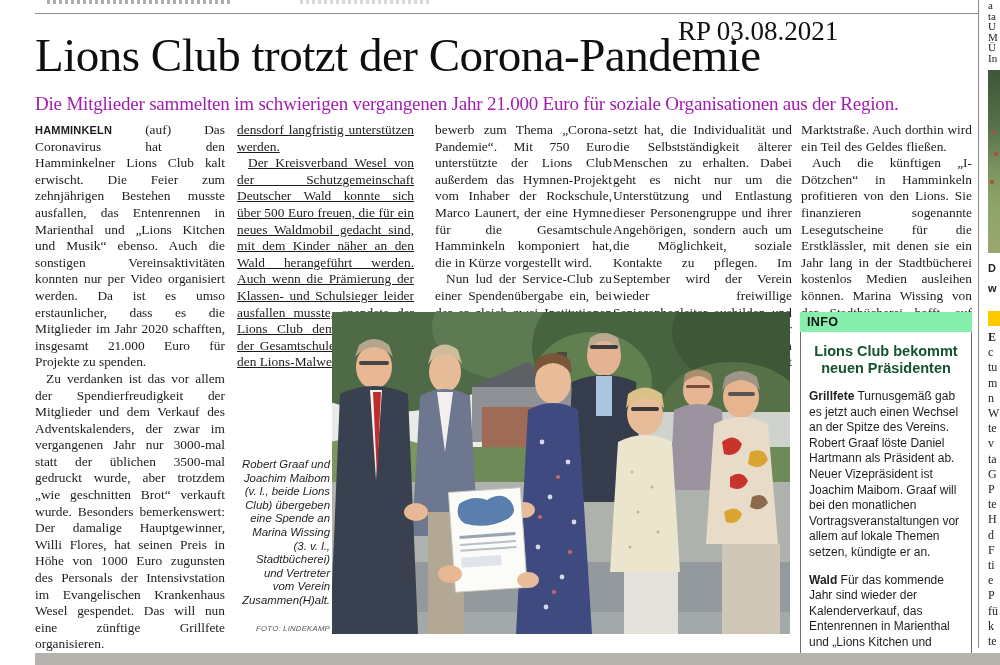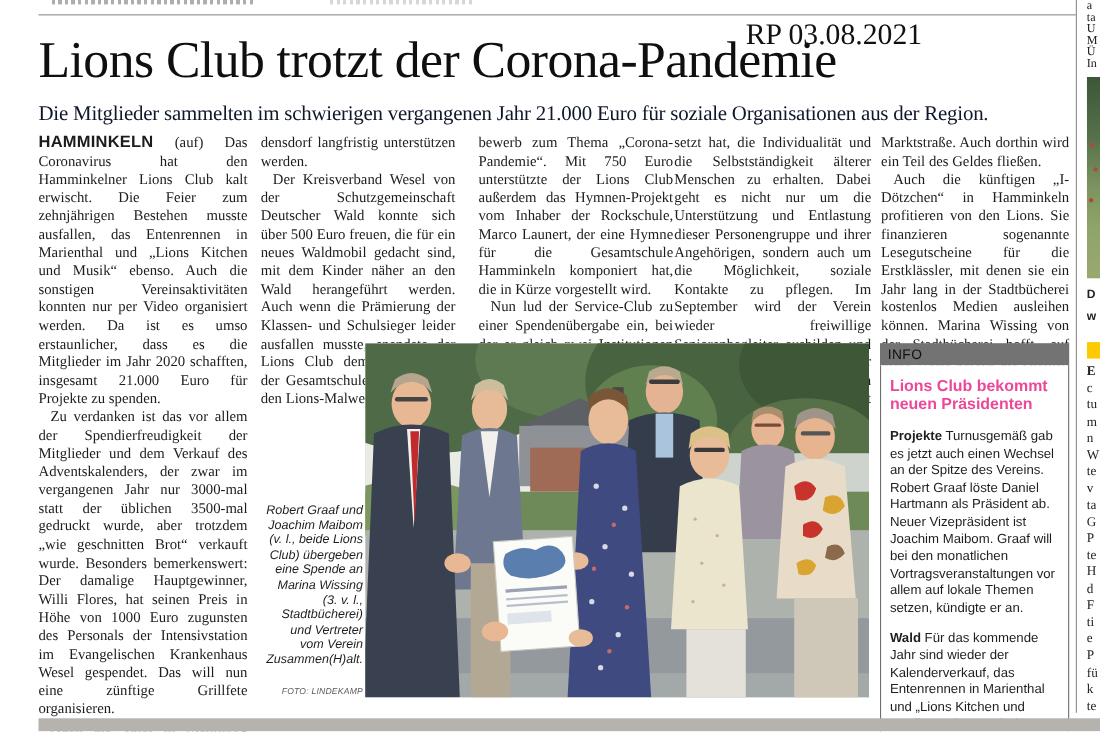--- a/index.html
+++ b/index.html
@@ -8,45 +8,45 @@
     position:relative; width:1000px; height:665px; overflow:hidden;
     background:#ffffff; font-family:"Liberation Serif", serif; color:#1c1c1c;
   }
   
   .masthead-frag { position:absolute; top:0; height:4px; background:repeating-linear-gradient(90deg,#9a9a9a 0 3px, transparent 3px 6px); opacity:.8; }
   .frag1 { left:47px; width:185px; }
   .frag2 { left:300px; width:130px; opacity:.4; }
   .toprule { position:absolute; left:35px; top:13px; width:943px; height:1px; background:#8c8c8c; }
   .date { position:absolute; top:16px; right:22px; width:300px; text-align:left; font-size:27px; color:#111; }
   .headline { position:absolute; left:35px; top:28px; width:940px; font-size:47px; letter-spacing:-0.5px; font-weight:500; color:#0f0f0f; white-space:nowrap; }
-  .subheadline { position:absolute; left:35px; top:93px; width:945px; font-size:19px; letter-spacing:-0.2px; color:#0f172a; white-space:nowrap; }
+  .subheadline { position:absolute; left:35px; top:93px; width:945px; font-size:19px; letter-spacing:-0.2px; color:#a21caf; white-space:nowrap; }
 
   
   .col { position:absolute; top:122px; font-size:13.4px; line-height:16.6px; text-align:justify; color:#1c1c1c; }
   .col p { text-indent:11px; }
   .col p.noindent { text-indent:0; }
   .c1 { left:35px;  width:190px; }
-  .c2 { left:237px; width:177px; }
+  .c2 { left:237px; width:177px;text-decoration:underline; }
   .c3 { left:435px; width:177px; }
   .c4 { left:613px; width:179px; }
   .c5 { left:801px; width:171px; }
-  .kicker { font-family:"Liberation Sans", sans-serif; font-weight:bold; font-size:15px; letter-spacing:.2px; }
+  .kicker { font-family:"Liberation Sans", sans-serif; font-weight:bold; font-size:11px; letter-spacing:.2px; }
 
   
   .photo { position:absolute; left:332px; top:312px; width:458px; height:322px; overflow:hidden; background:#dfe3dc; }
   
   .caption { position:absolute; left:240px; top:458px; width:90px; text-align:right;
              font-family:"Liberation Sans", sans-serif; font-size:11.4px; line-height:13.6px; color:#1e1e1e;font-style:italic; }
   .caption .credit { display:block; margin-top:14px; font-size:7.8px; letter-spacing:.2px; color:#5a5a5a; }
 
   
   .infobox { position:absolute; left:800px; top:312px; width:172px; font-family:"Liberation Sans", sans-serif; }
-  .infobox .bar { background:#737373; color:#111; font-weight:normal; font-size:12.5px; letter-spacing:.4px; padding:3px 7px 3px 7px; }
+  .infobox .bar { background:#86efac; color:#111; font-weight:bold; font-size:12.5px; letter-spacing:.4px; padding:3px 7px 3px 7px; }
   .infobox .body { border:1px solid #6f6f6f; border-top:none; padding:9px 8px 10px 8px; background:#fff; }
-  .infobox h3 { font-size:14.5px; line-height:17px; margin:2px 0 12px 0; color:#ec4899; }
+  .infobox h3 { font-size:14.5px; line-height:17px; margin:2px 0 12px 0; color:#14532d;text-align:center; }
   .infobox p { font-size:12px; line-height:15.6px; color:#1e1e1e; margin-bottom:12px; }
   .infobox p:last-child { margin-bottom:0; }
   .infobox b.lead { font-weight:bold; }
 
   
   .sliver-rule { position:absolute; left:978px; top:0; width:1px; height:648px; background:#8c8c8c; }
   .sliver { position:absolute; left:988px; top:0; width:12px; height:648px; overflow:hidden; }
   .sliver .topfrags span { display:block; font-size:11px; line-height:10.5px; color:#222; }
   .sliver .photo-sliver { position:absolute; left:0; top:70px; width:12px; height:183px;
       background:linear-gradient(180deg,#3d5638 0%, #56714a 30%, #7c9460 55%, #8fa468 75%, #9aa86f 100%); }
@@ -226,21 +226,21 @@
 
   <div class="caption">
     <span>Robert Graaf und Joachim Maibom (v. l., beide Lions Club) übergeben eine Spende an Marina Wissing (3. v. l., Stadtbücherei) und Vertreter vom Verein Zusammen(H)alt.</span>
     <span class="credit">FOTO: LINDEKAMP</span>
   </div>
 
   <aside class="infobox">
     <div class="bar">INFO</div>
     <div class="body">
       <h3>Lions Club bekommt neuen Präsidenten</h3>
-      <p><b class="lead">Projekte</b><span> Turnusgemäß gab es jetzt auch einen Wechsel an der Spitze des Vereins. Robert Graaf löste Daniel Hartmann als Präsident ab. Neuer Vizepräsident ist Joachim Maibom. Graaf will bei den monatlichen Vortragsveranstaltungen vor allem auf lokale Themen setzen, kündigte er an.</span></p>
+      <p><b class="lead">Grillfete</b><span> Turnusgemäß gab es jetzt auch einen Wechsel an der Spitze des Vereins. Robert Graaf löste Daniel Hartmann als Präsident ab. Neuer Vizepräsident ist Joachim Maibom. Graaf will bei den monatlichen Vortragsveranstaltungen vor allem auf lokale Themen setzen, kündigte er an.</span></p>
       <p><b class="lead">Wald</b><span> Für das kommende Jahr sind wieder der Kalenderverkauf, das Entenrennen in Marienthal und „Lions Kitchen und Musik“ geplant. Dabei unterstützen Lions-Mitglieder Profis bei der Herstellung eines Vier-Gänge-Menüs und servieren es Gästen.</span></p>
     </div>
   </aside>
 
   <div class="sliver-rule"></div>
   <div class="sliver">
     <div class="topfrags">
         <span>a</span>
         <span>ta</span>
         <span>U</span>

